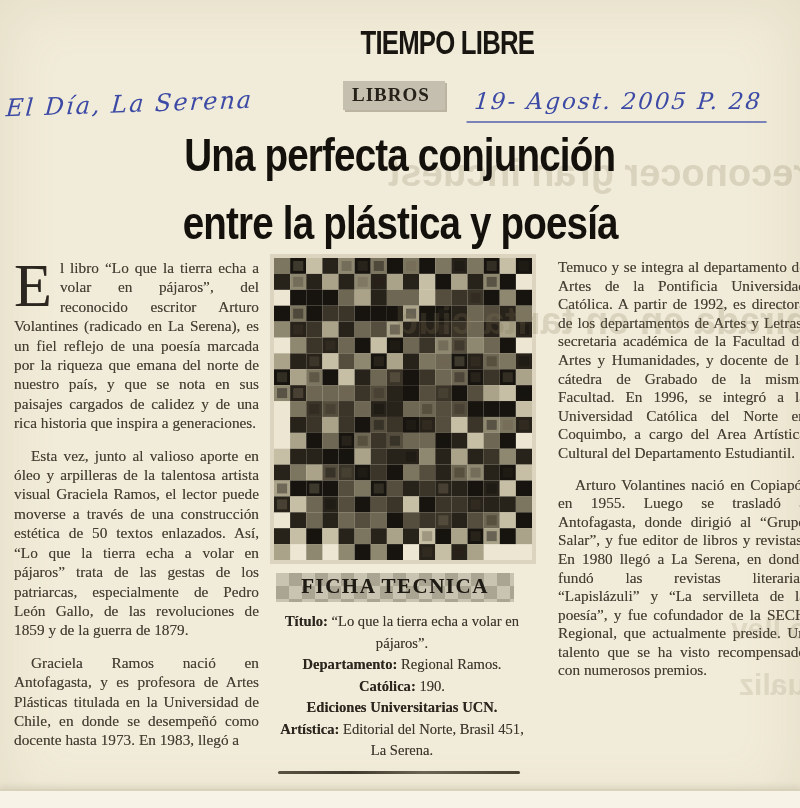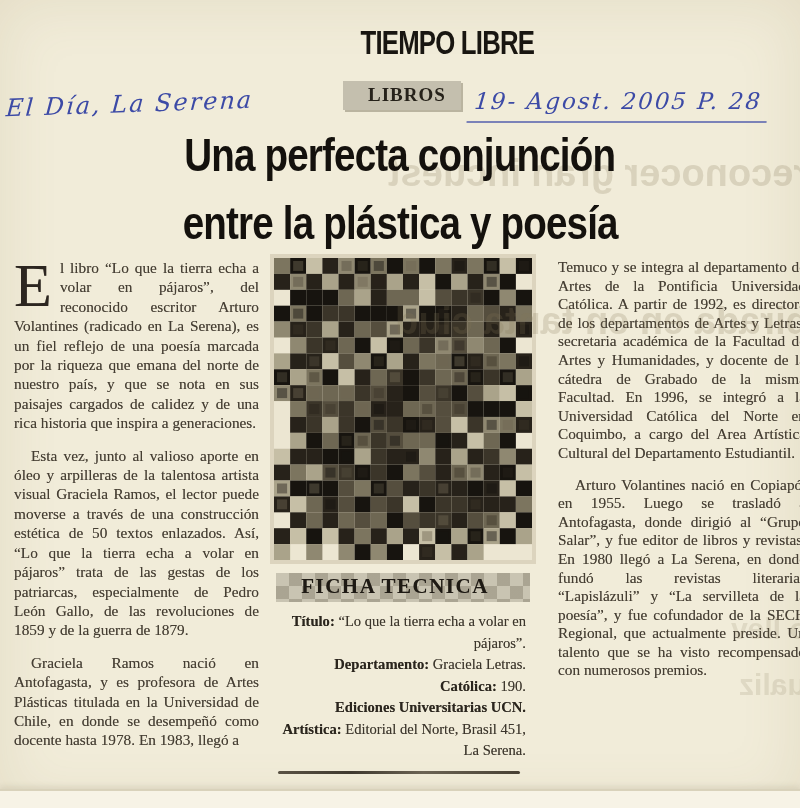--- a/index.html
+++ b/index.html
@@ -39,21 +39,21 @@
   .hw-right{
     left:468px;top:88px;font-size:23px;letter-spacing:2px;
     transform:skewX(-5deg);
     border-bottom:2px solid rgba(60,74,166,.65);
     padding:0 6px 7px 6px;
   }
   .libros-box{
     position:absolute;left:343px;top:81px;
     background:#c4bfae;
     box-shadow:2px 2px 0 rgba(120,112,90,.45);
-    padding:3px 15px 4px 25px;
+    padding:3px 15px 4px 9px;
   }
   .libros-box span{
     font-family:"Liberation Serif", serif;
     font-weight:bold;font-size:19px;letter-spacing:1px;color:#26221a;
   }
   
   .headline{
     position:absolute;top:126px;left:0;width:100%;
     text-align:center;line-height:57px;
     z-index:2;
@@ -104,30 +104,30 @@
     width:258px;height:302px;margin-left:4px;
     background:#2a251d;
     box-shadow:0 0 0 4px rgba(180,170,140,.35);
   }
   .ficha-banner{
     margin:13px 4px 0 6px;width:238px;
     background:#c9c4b2;
     background-image:repeating-conic-gradient(rgba(90,84,66,.28) 0% 25%, rgba(255,255,255,0) 0% 50%);
     background-size:26px 26px;
     text-align:center;
-    padding:4px 16px 5px 0;
+    padding:4px 0 5px 0;
   }
   .ficha-banner span{
     font-family:"Liberation Serif", serif;
     font-weight:bold;font-size:21px;letter-spacing:1.5px;color:#1e1a14;
   }
   .ficha-body{
     margin:9px 10px 0 8px;
     font-size:14.6px;line-height:21.5px;
-    text-align:right;color:#3c362c;
+    text-align:center;color:#3c362c;
     text-shadow:0 0 .6px rgba(60,54,44,.5);
   }
   .ficha-body .row{margin:0;}
   .ficha-body b{color:#2a251d;}
   .mid-rule{
     margin:9px 0 0 8px;width:242px;height:3px;
     background:linear-gradient(90deg,#5a5244,#3f392e 30%,#6b6353 60%,#474033);
     border-radius:2px;
   }
   
@@ -161,21 +161,21 @@
   <div class="hw hw-right">19- Agost. 2005   P. 28</div>
 
   <div class="headline">
     <span class="hl">Una perfecta conjunción</span><br>
     <span class="hl">entre la plástica y poesía</span>
   </div>
 
   <div class="col col-left">
     <p><span class="dropcap">E</span><span>l libro “Lo que la tierra echa a volar en pájaros”, del reconocido escritor Arturo Volantines (radicado en La Serena), es un fiel reflejo de una poesía marcada por la riqueza que emana del norte de nuestro país, y que se nota en sus paisajes cargados de calidez y de una rica historia que inspira a generaciones.</span></p>
     <p class="indent">Esta vez, junto al valioso aporte en óleo y arpilleras de la talentosa artista visual Graciela Ramos, el lector puede moverse a través de una construcción estética de 50 textos enlazados. Así, “Lo que la tierra echa a volar en pájaros” trata de las gestas de los patriarcas, especialmente de Pedro León Gallo, de las revoluciones de 1859 y de la guerra de 1879.</p>
-    <p class="indent">Graciela Ramos nació en Antofagasta, y es profesora de Artes Plásticas titulada en la Universidad de Chile, en donde se desempeñó como docente hasta 1978. En 1983, llegó a</p>
+    <p class="indent">Graciela Ramos nació en Antofagasta, y es profesora de Artes Plásticas titulada en la Universidad de Chile, en donde se desempeñó como docente hasta 1973. En 1983, llegó a</p>
   </div>
 
   <div class="col col-mid">
     <div class="artwork"><svg xmlns="http://www.w3.org/2000/svg" viewBox="0 0 256 304" width="100%" height="100%" preserveAspectRatio="none">
           <rect width="100%" height="100%" fill="#ece6d2"></rect>
           <rect x="0" y="0" width="16" height="16" fill="#7c755f"></rect>
           <rect x="16" y="0" width="16" height="16" fill="#17140f"></rect>
           <rect x="19" y="3" width="10" height="10" fill="#6e6753" opacity="0.45"></rect>
           <rect x="32" y="0" width="16" height="16" fill="#c6bfa6"></rect>
           <rect x="48" y="0" width="16" height="16" fill="#27221a"></rect>
@@ -547,21 +547,21 @@
           <rect x="160" y="288" width="16" height="16" fill="#c6bfa6"></rect>
           <rect x="176" y="288" width="16" height="16" fill="#27221a"></rect>
           <rect x="179" y="291" width="10" height="10" fill="#27221a" opacity="0.45"></rect>
           <rect x="192" y="288" width="16" height="16" fill="#aaa38a"></rect>
         </svg></div>
     <div class="ficha-banner">
       <span>FICHA TECNICA</span>
     </div>
     <div class="ficha-body">
       <p class="row"><b>Título:</b><span> “Lo que la tierra echa a volar en pájaros”.</span></p>
-      <p class="row"><b>Departamento:</b><span> Graciela Letras.</span></p>
+      <p class="row"><b>Departamento:</b><span> Regional Ramos.</span></p>
       <p class="row"><b>Católica:</b><span> 190.</span></p>
       <p class="row"><b>Ediciones Universitarias UCN.</b><span></span></p>
       <p class="row"><b>Artística:</b><span> Editorial del Norte, Brasil 451, La Serena.</span></p>
     </div>
     <div class="mid-rule"></div>
   </div>
 
   <div class="col col-right">
     <p>Temuco y se integra al departamento de Artes de la Pontificia Universidad Católica. A partir de 1992, es directora de los departamentos de Artes y Letras, secretaria académica de la Facultad de Artes y Humanidades, y docente de la cátedra de Grabado de la misma Facultad. En 1996, se integró a la Universidad Católica del Norte en Coquimbo, a cargo del Area Artística Cultural del Departamento Estudiantil.</p>
     <p class="indent">Arturo Volantines nació en Copiapó, en 1955. Luego se trasladó a Antofagasta, donde dirigió al “Grupo Salar”, y fue editor de libros y revistas. En 1980 llegó a La Serena, en donde fundó las revistas literarias “Lapislázuli” y “La servilleta de la poesía”, y fue cofundador de la SECH Regional, que actualmente preside. Un talento que se ha visto recompensado con numerosos premios.</p>

